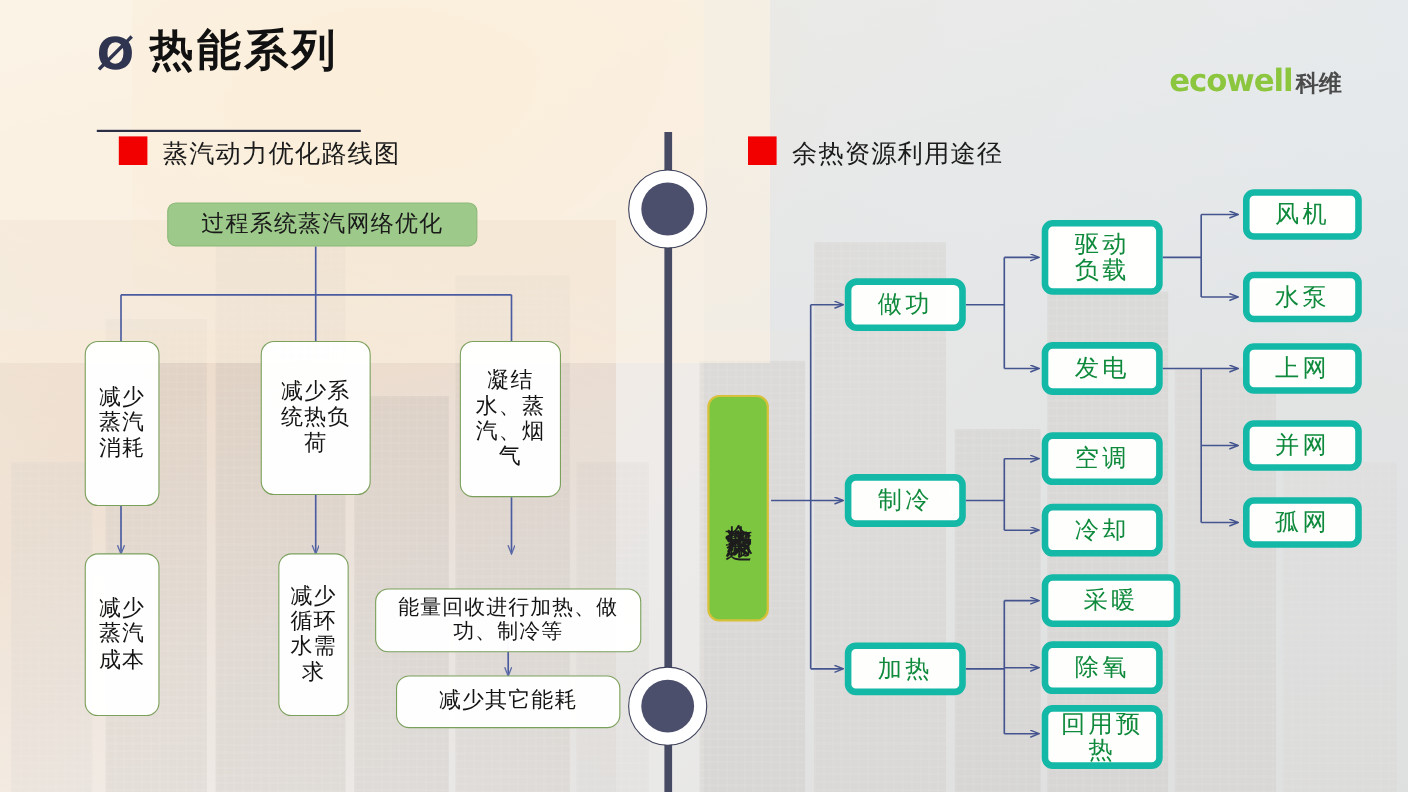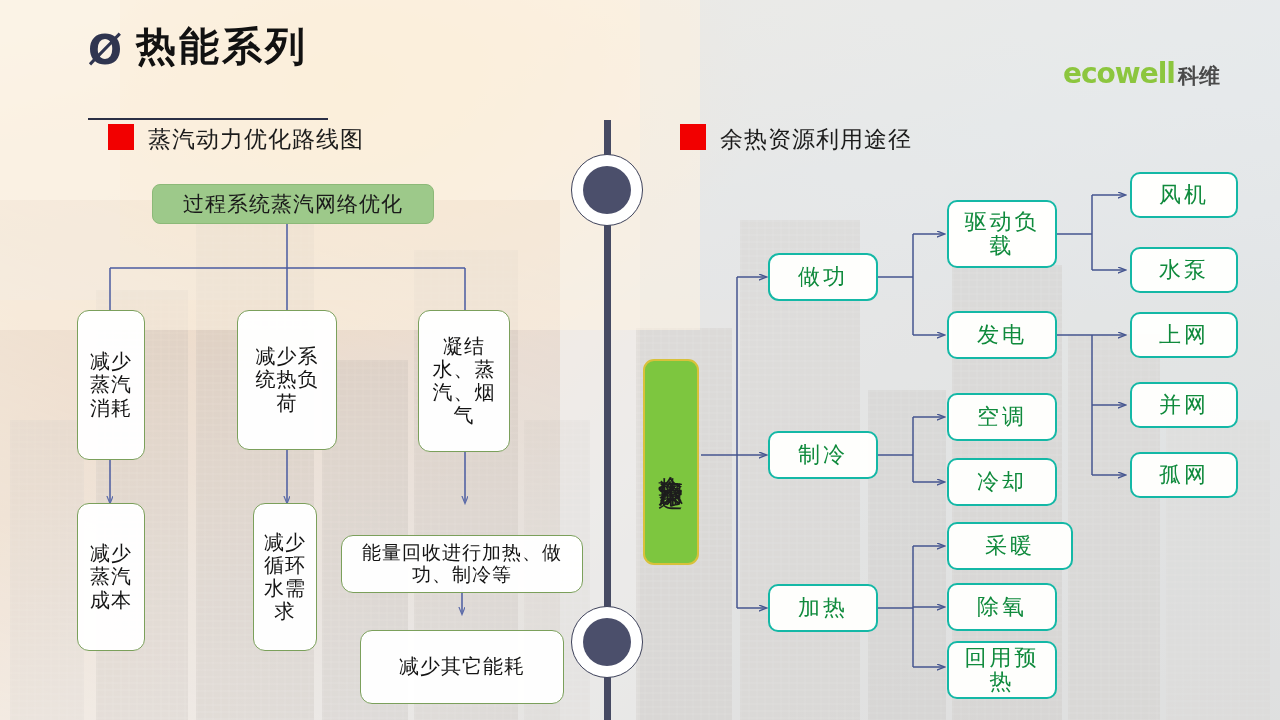--- a/index.html
+++ b/index.html
@@ -66,21 +66,21 @@
   
   .n-white{background:rgba(255,255,255,.97);border:1.3px solid #7ba05b;border-radius:12px;
      color:#141414;font-size:20px;letter-spacing:1px;box-shadow:0 0 0 rgba(0,0,0,0);}
   .n-green{background:#9dc98a;border:1px solid #8cb978;border-radius:8px;color:#1a1a1a;
      font-size:21px;letter-spacing:1px;}
   
   .n-center{background:#7dc63f;border:2.2px solid #d8c13a;border-radius:11px;color:#1d1d1d;
      font-size:25px;letter-spacing:2px;writing-mode:vertical-rl;text-orientation:upright;
      line-height:1.12;}
   
-  .n-yellow{background:rgba(255,255,253,.97);border:2px solid #14b8a6;border-radius:10px;
+  .n-yellow{background:rgba(255,255,253,.97);border:6px solid #14b8a6;border-radius:10px;
      color:#0f8a3c;font-size:22px;letter-spacing:3px;line-height:1.1;
      font-family:"Liberation Serif","DejaVu Serif",serif;font-weight:400;}
 
   
   svg.conn{position:absolute;left:0;top:0;width:1280px;height:720px;overflow:visible;}
 
   
   .tl-line{position:absolute;left:604px;top:120px;width:7px;height:600px;background:#464a63;}
   .tl-dot{position:absolute;width:72px;height:72px;border-radius:50%;
      background:#ffffff;border:1.6px solid #3d415a;box-sizing:border-box;
@@ -194,21 +194,21 @@
   <div class="node n-green" style="left:152px;top:184px;width:282px;height:40px;">过程系统蒸汽网络优化</div>
 
   <div class="node n-white" style="left:77px;top:310px;width:68px;height:150px;padding:0 6px;">减少蒸汽消耗</div>
   <div class="node n-white" style="left:237px;top:310px;width:100px;height:140px;padding:0 8px;">减少系统热负荷</div>
   <div class="node n-white" style="left:418px;top:310px;width:92px;height:142px;padding:0 8px;">凝结水、蒸汽、烟气</div>
 
   <div class="node n-white" style="left:77px;top:503px;width:68px;height:148px;padding:0 6px;">减少蒸汽成本</div>
   <div class="node n-white" style="left:253px;top:503px;width:64px;height:148px;padding:0 6px;">减少循环水需求</div>
   <div class="node n-white" style="left:341px;top:503px;width:242px;height:58px;padding:0 10px;font-size:19px;margin-top:32px;">能量回收进行加热、做功、制冷等</div>
 
-  <div class="node n-white" style="left:360px;top:630px;width:204px;height:74px;padding:0 10px;">减少其它能耗</div>
+  <div class="node n-white" style="left:360px;top:614px;width:204px;height:48px;padding:0 10px;">减少其它能耗</div>
 
   <div class="tl-line"></div>
   <div class="tl-dot" id="tl-dot-top">
       <i></i>
     </div>
   <div class="tl-dot" id="tl-dot-bottom">
       <i></i>
     </div>
 
   <div class="node n-center" style="left:643px;top:359px;width:56px;height:206px;">余热资源用途</div>

